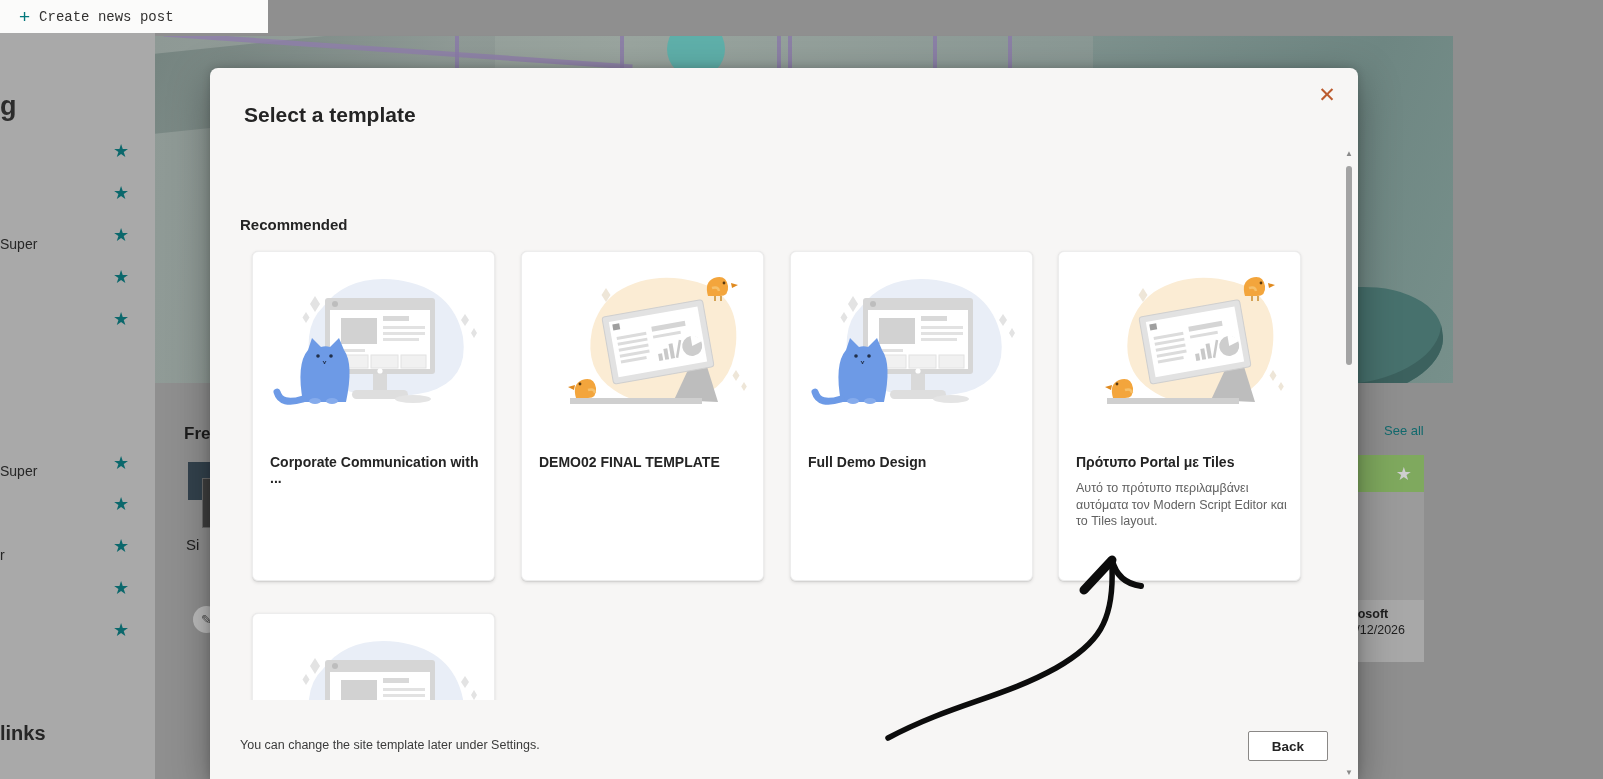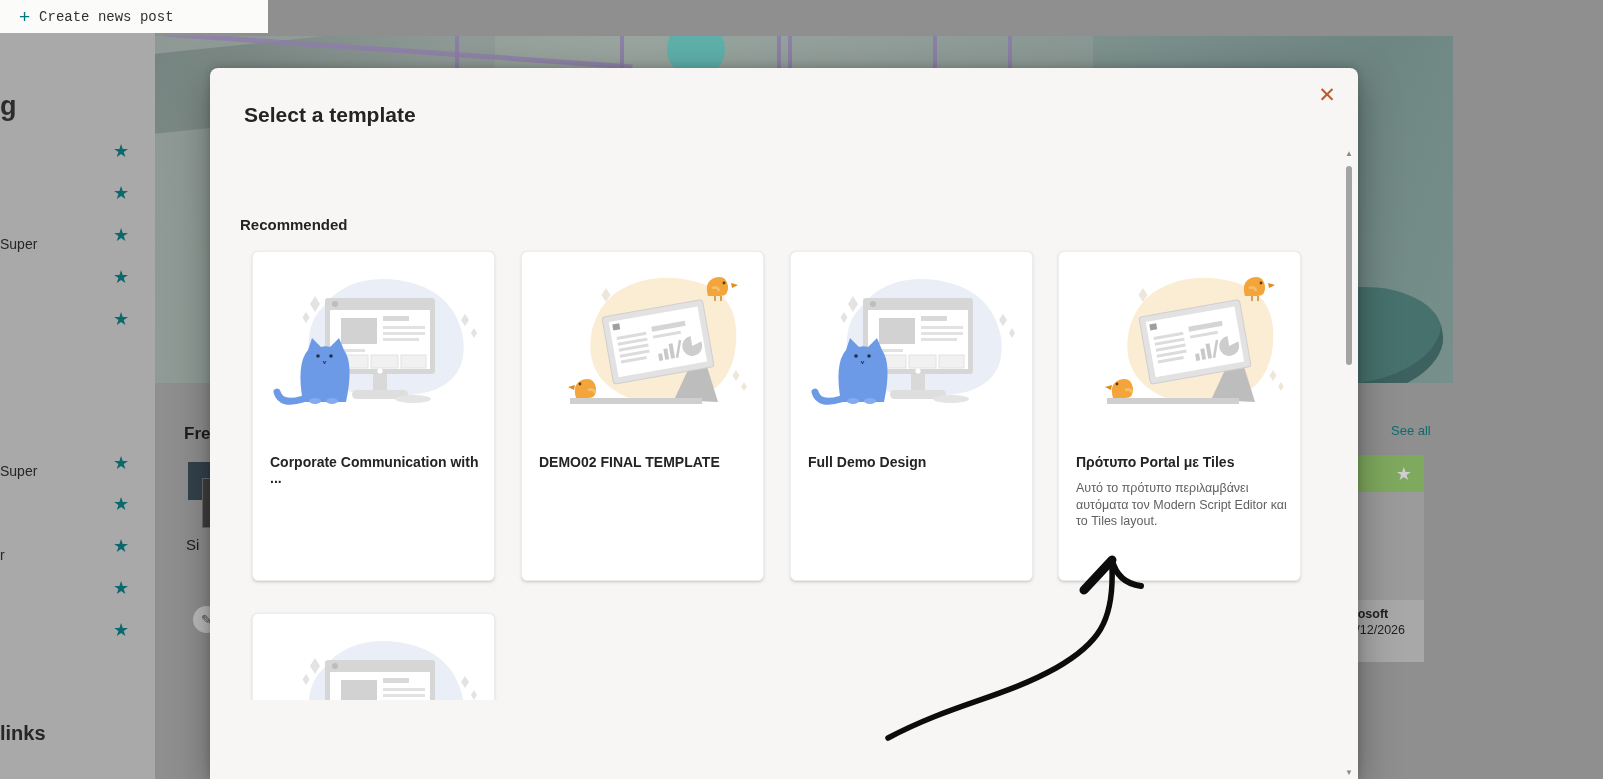--- a/index.html
+++ b/index.html
@@ -27,21 +27,21 @@
   .hero-circle { position:absolute; left:512px; top:-16px; width:58px; height:58px; border-radius:50%; background:#5fb0aa; }
   .hero-panel-r { position:absolute; right:0; top:0; width:360px; height:347px; background:linear-gradient(110deg,#7e928e,#6e8682 60%,#77908b); }
   .hero-knob { position:absolute; right:10px; top:252px; width:190px; height:110px; border-radius:50% 50% 46% 46%; background:#47716d; transform:rotate(-8deg); box-shadow:inset 0 -14px 0 #3c615e; }
 
   .left-frag-frequent { position:absolute; left:184px; top:424px; font-size:17px; font-weight:700; color:#1d1d1d; }
   .left-tile-navy { position:absolute; left:188px; top:462px; width:28px; height:38px; background:#33424d; }
   .left-tile-dark { position:absolute; left:202px; top:478px; width:13px; height:50px; background:#3f3f3f; border:1px solid #6b6b6b; }
   .left-frag-site { position:absolute; left:186px; top:536px; font-size:15px; font-weight:400; color:#1d1d1d; }
   .left-avatar { position:absolute; left:193px; top:606px; width:27px; height:27px; border-radius:50%; background:#bdbdbd; color:#4a4a4a; font-size:13px; display:flex; align-items:center; justify-content:center; }
 
-  .seeall-link { position:absolute; left:1384px; top:423px; font-size:13px; color:#11696d;margin-left:7px; }
+  .seeall-link { position:absolute; left:1384px; top:423px; font-size:13px; color:#11696d; }
   .bg-news-card { position:absolute; left:1320px; top:455px; width:104px; height:207px; }
   .bg-news-green { position:absolute; left:0; top:0; width:104px; height:37px; background:#7fa95e; }
   .bg-news-star { position:absolute; right:12px; top:8px; color:#cfcfcf; font-size:18px; }
   .bg-news-body { position:absolute; left:0; top:37px; width:104px; height:108px; background:#9b9b9b; }
   .bg-news-foot { position:absolute; left:0; top:145px; width:104px; height:62px; background:#a8a8a8; padding:7px 0 0 12px; }
   .bg-news-src { font-size:12.5px; font-weight:700; color:#1f1f1f; }
   .bg-news-date { font-size:12.5px; color:#1f1f1f; margin-top:2px; }
 
   
   .modal { position:absolute; left:210px; top:68px; width:1148px; height:711px; background:#f7f6f5; border-radius:8px 8px 0 0;
@@ -354,20 +354,24 @@
     <circle cx="65" cy="104" r="1.8" fill="#22304a"></circle>
     <circle cx="78" cy="104" r="1.8" fill="#22304a"></circle>
     <path d="M70 109 l2 3 M73 109 l-2 3" stroke="#22304a" stroke-width="1" fill="none"></path>
     <ellipse cx="62" cy="149" rx="6" ry="3" fill="#85abec"></ellipse>
     <ellipse cx="79" cy="149" rx="6" ry="3" fill="#85abec"></ellipse>
   </svg>
 </div>
       </div>
     </div>
 
+    <div class="modal-footer">
+      <div class="footer-note">You can change the site template later under Settings.</div>
+      <button class="back-button">Back</button>
+    </div>
 
     <div class="scrollbar">
       <div class="scroll-up">▲</div>
       <div class="scroll-thumb"></div>
       <div class="scroll-down">▼</div>
     </div>
   </div>
 
   <svg class="annotation-arrow" viewBox="0 0 1603 779" xmlns="http://www.w3.org/2000/svg">
     <path d="M888 738 C 952 704 1002 698 1056 668 C 1098 644 1114 622 1112 568" stroke="#0c0c0c" stroke-width="5.5" fill="none" stroke-linecap="round"></path>

